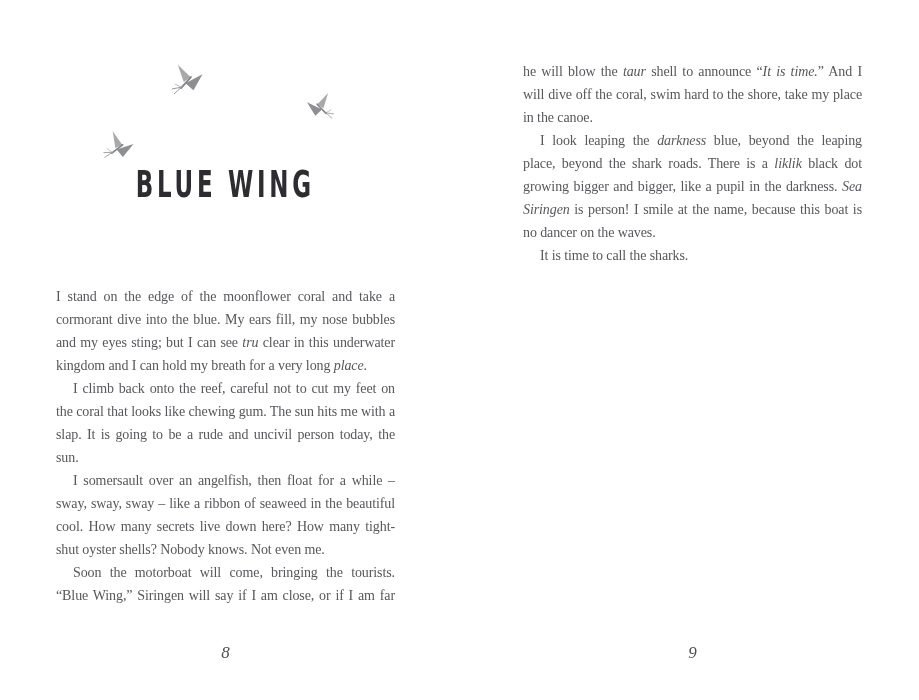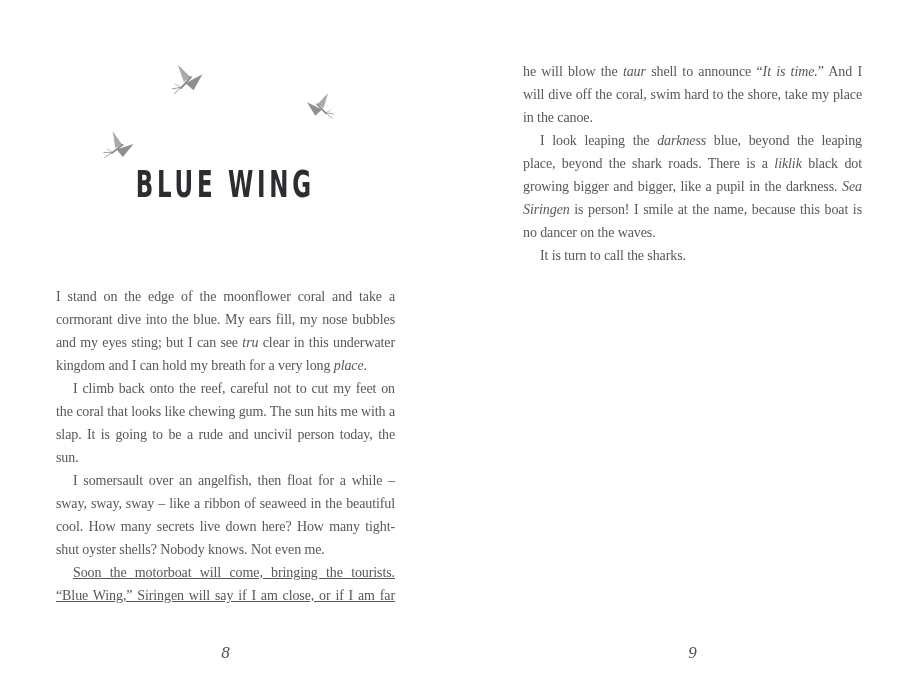--- a/index.html
+++ b/index.html
@@ -25,21 +25,20 @@
     letter-spacing: -0.1px;
   }
   .text-col p {
     margin: 0;
   }
   .text-col p.indent {
     text-indent: 17px;
   }
   .text-col p.justify-last {
     text-align-last: justify;
-    text-decoration: underline;
   }
   .text-col i {
     font-style: italic;
   }
   #left-text  { left: 56px;  top: 285px; }
   #right-text { left: 523px; top: 60px;  }
 
   .chapter-title-wrap {
     position: absolute;
     left: 56px;
@@ -117,18 +116,18 @@
       <p class="indent"><span>I climb back onto the reef, careful not to cut my feet on the coral that looks like chewing gum. The sun hits me with a slap. It is going to be a rude and uncivil person today, the sun.</span></p>
       <p class="indent"><span>I somersault over an angelfish, then float for a while – sway, sway, sway – like a ribbon of seaweed in the beautiful cool. How many secrets live down here? How many tight-shut oyster shells? Nobody knows. Not even me.</span></p>
       <p class="indent justify-last"><span>Soon the motorboat will come, bringing the tourists. “Blue Wing,” Siringen will say if I am close, or if I am far</span></p>
     </div>
 
   <div id="page-number-left" class="page-number">8</div>
 
   <div id="right-text" class="text-col">
       <p><span>he will blow the </span><i>taur</i><span> shell to announce “</span><i>It is time.</i><span>” And I will dive off the coral, swim hard to the shore, take my place in the canoe.</span></p>
       <p class="indent"><span>I look leaping the </span><i>darkness</i><span> blue, beyond the leaping place, beyond the shark roads. There is a </span><i>liklik</i><span> black dot growing bigger and bigger, like a pupil in the darkness. </span><i>Sea Siringen</i><span> is person! I smile at the name, because this boat is no dancer on the waves.</span></p>
-      <p class="indent"><span>It is turn to call the sharks.</span></p>
+      <p class="indent"><span>It is time to call the sharks.</span></p>
     </div>
 
   <div id="page-number-right" class="page-number">9</div>
 
 </div>
 
 </body></html>

